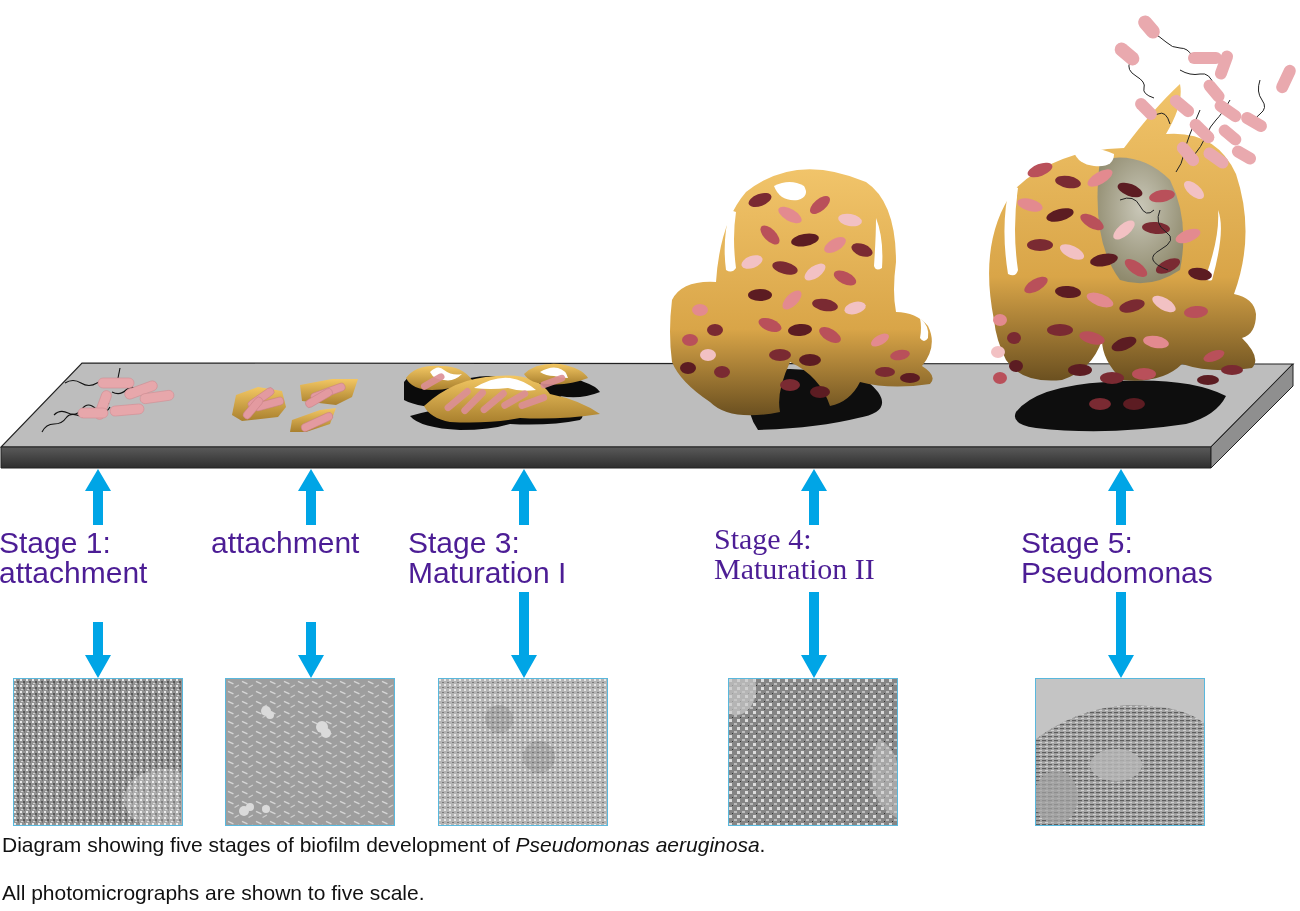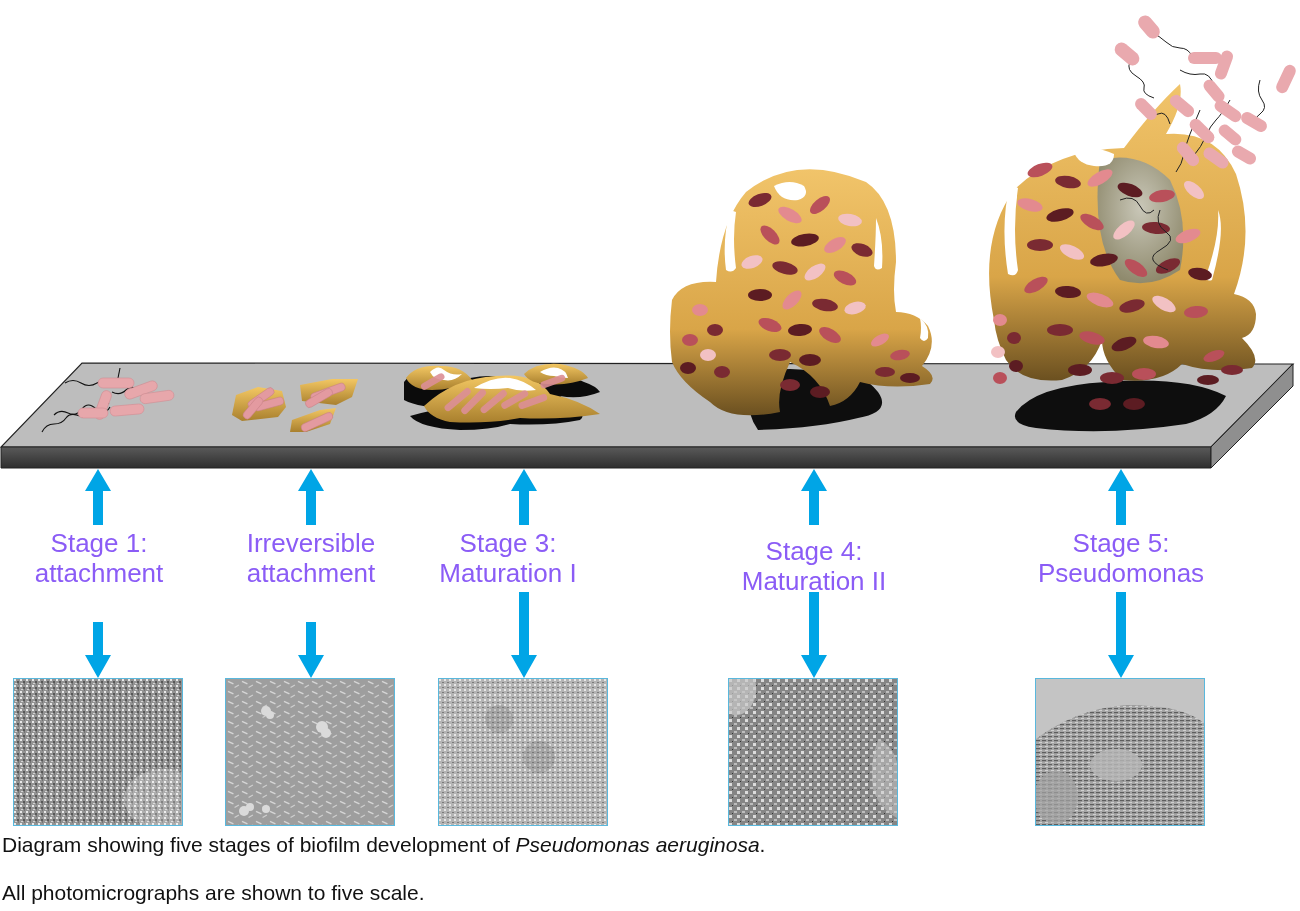--- a/index.html
+++ b/index.html
@@ -1,20 +1,20 @@
 <!DOCTYPE html>
 <html><head>
 <meta charset="utf-8">
 <style>
   html, body { margin:0; padding:0; background:#ffffff; }
   body { width:1300px; height:911px; position:relative; overflow:hidden;
          font-family:"Liberation Sans", sans-serif; color:#111; }
   #scene { position:absolute; left:0; top:0; width:1300px; height:911px; }
-  .stage-label { position:absolute; width:200px; text-align:center;
-                 font-size:26px; line-height:30px; color:#8b5cf6; }
+  .stage-label { position:absolute; width:200px; 
+                 font-size:30px; line-height:30px; color:#4c1d95; }
   .stage-label span { display:block; }
   .micrograph { position:absolute; width:170px; height:148px;
                 border:1.5px solid #59b8dd; box-sizing:border-box; overflow:hidden; }
   .caption { position:absolute; left:2px; font-size:21px; line-height:28px; color:#111; }
   .caption i { font-style:italic; }
 </style>
 </head>
 <body>
 
 <div id="scene">
@@ -297,28 +297,27 @@
           <polygon points="1116,592 1126,592 1126,655 1134,655 1121,678 1108,655 1116,655"></polygon>
         </g>
     </g>
   </svg>
 
   <div class="stage-label" style="left:-1px; top:528px;">
     <span>Stage 1:</span>
     <span>attachment</span>
   </div>
   <div class="stage-label" style="left:211px; top:528px;">
-    <span>Irreversible</span>
     <span>attachment</span>
   </div>
   <div class="stage-label" style="left:408px; top:528px;">
     <span>Stage 3:</span>
     <span>Maturation I</span>
   </div>
-  <div class="stage-label" style="left:714px; top:536px;">
+  <div class="stage-label" style="left:714px; top:524px;font-family:Liberation Serif, serif;">
     <span>Stage 4:</span>
     <span>Maturation II</span>
   </div>
   <div class="stage-label" style="left:1021px; top:528px;">
     <span>Stage 5:</span>
     <span>Pseudomonas</span>
   </div>
 
   <div class="micrograph" style="left:13px; top:678px;">
     <svg width="170" height="148">

